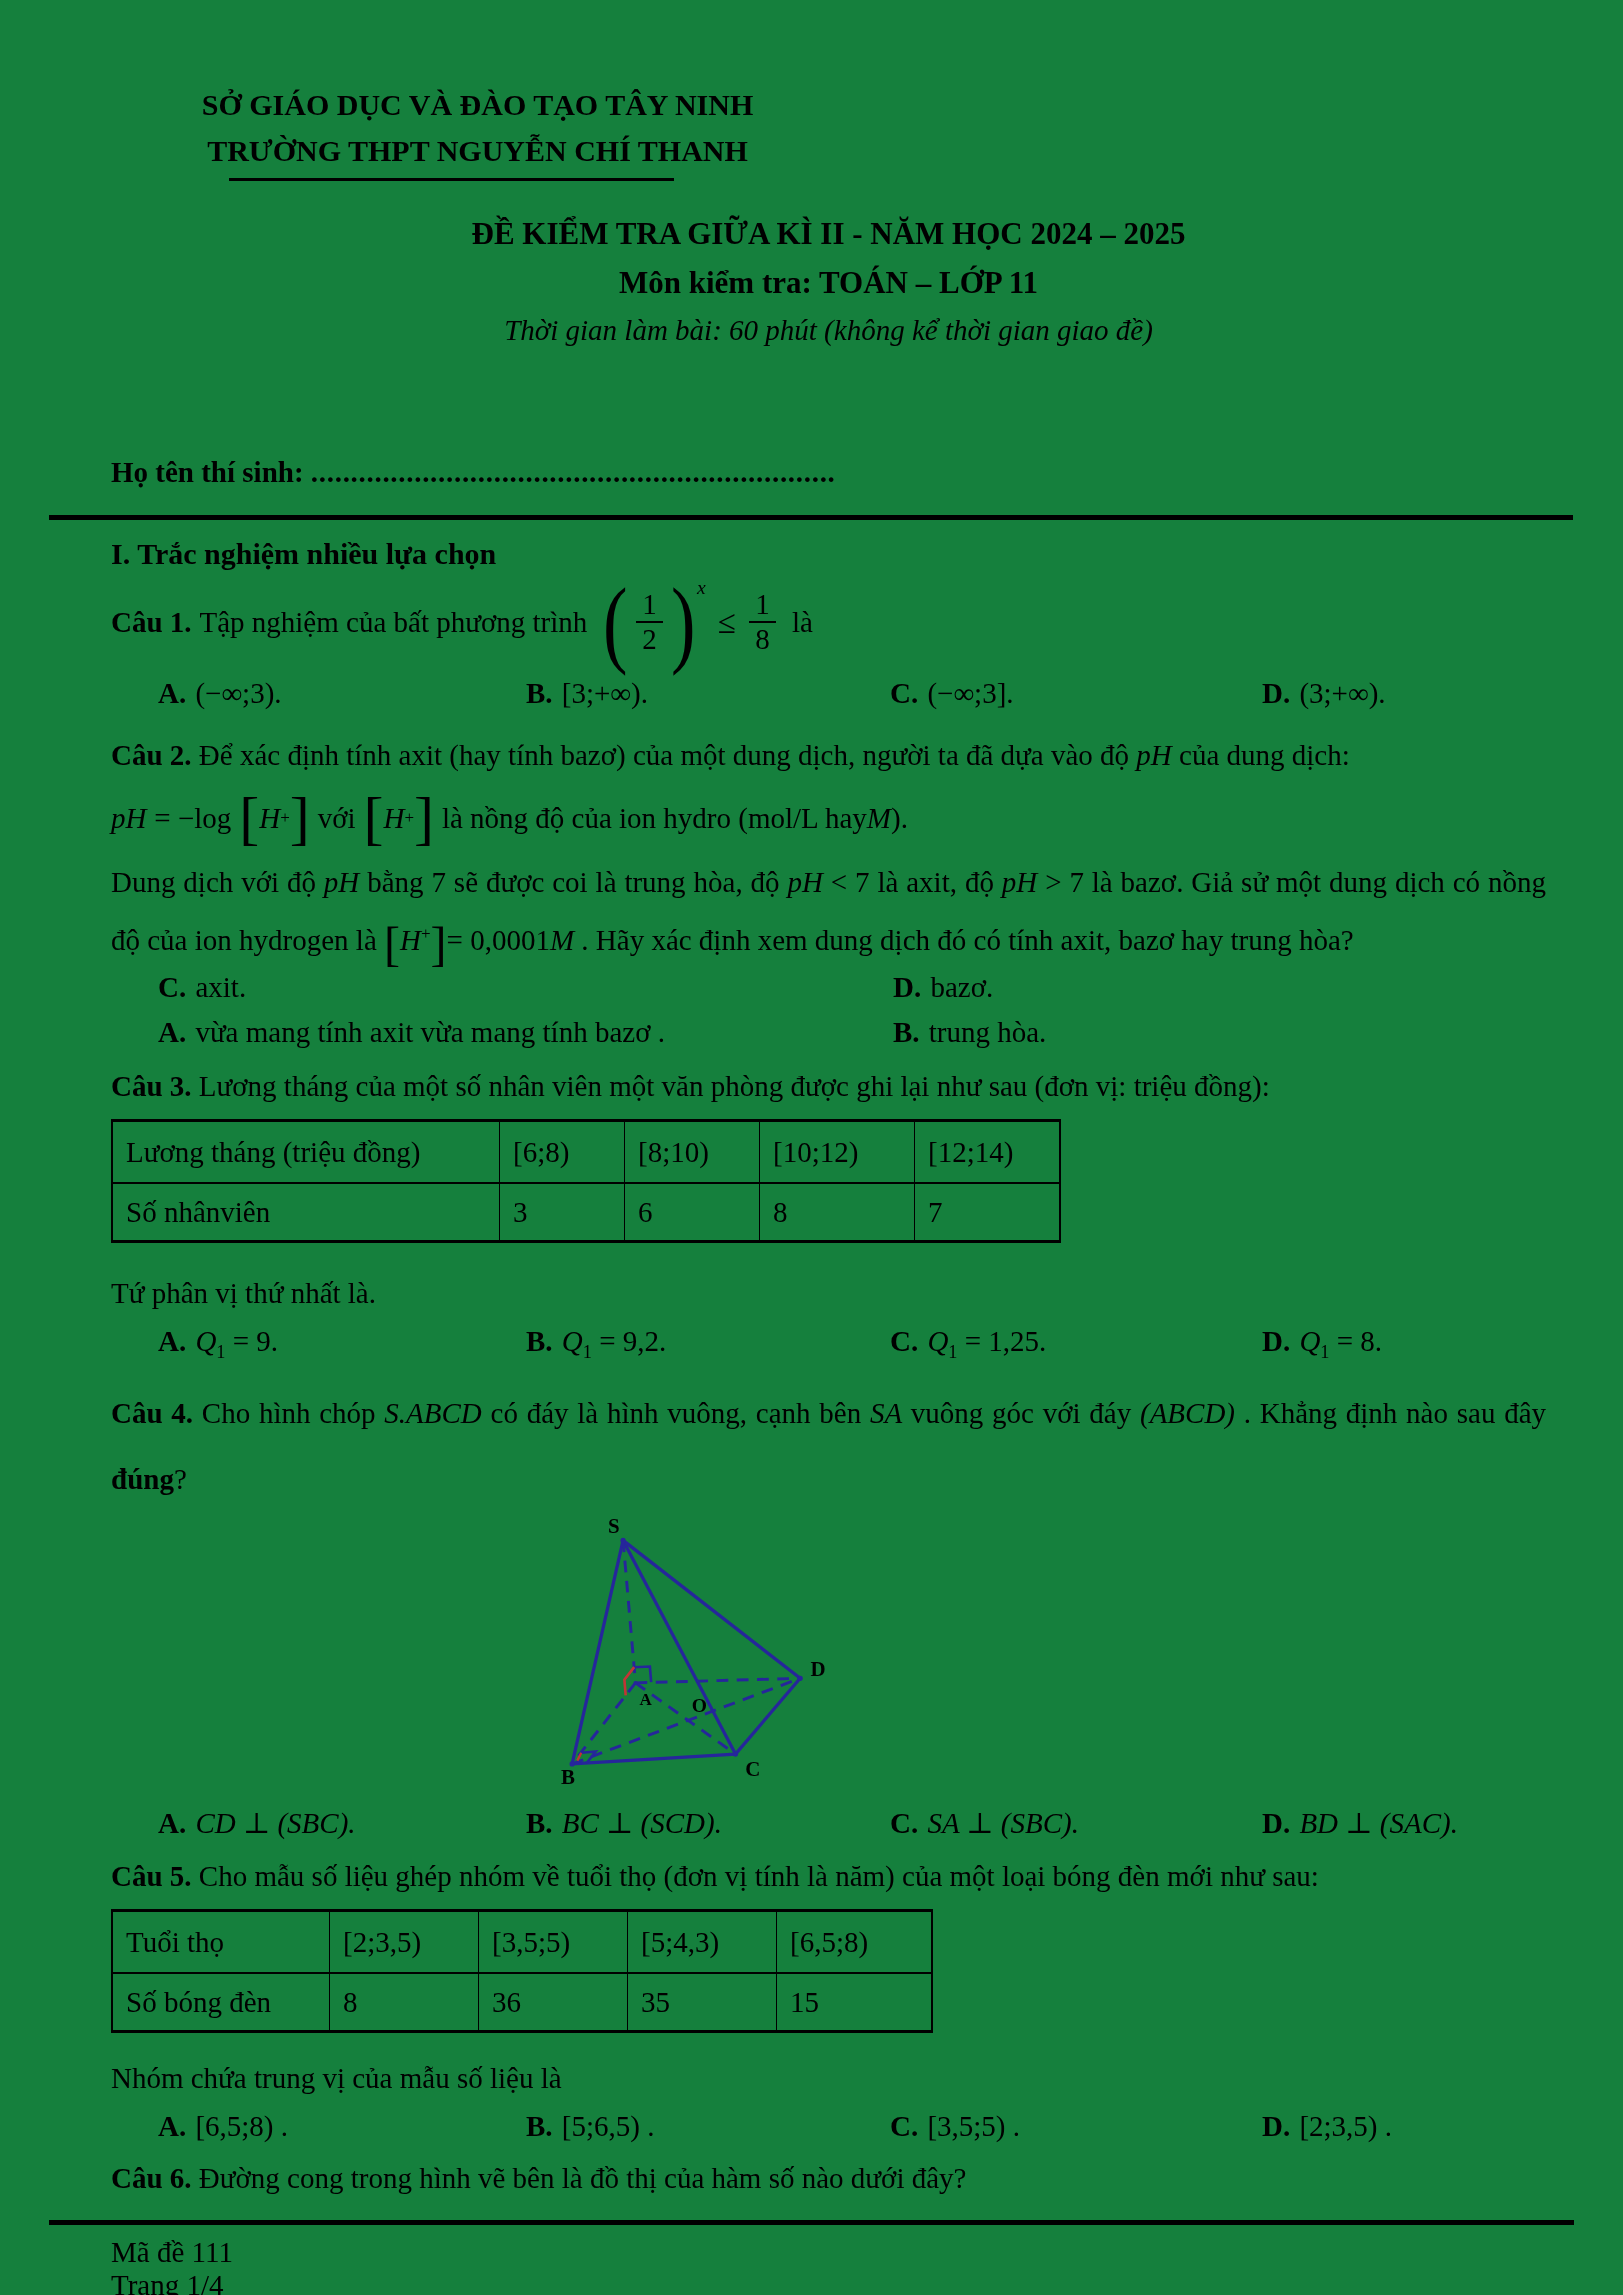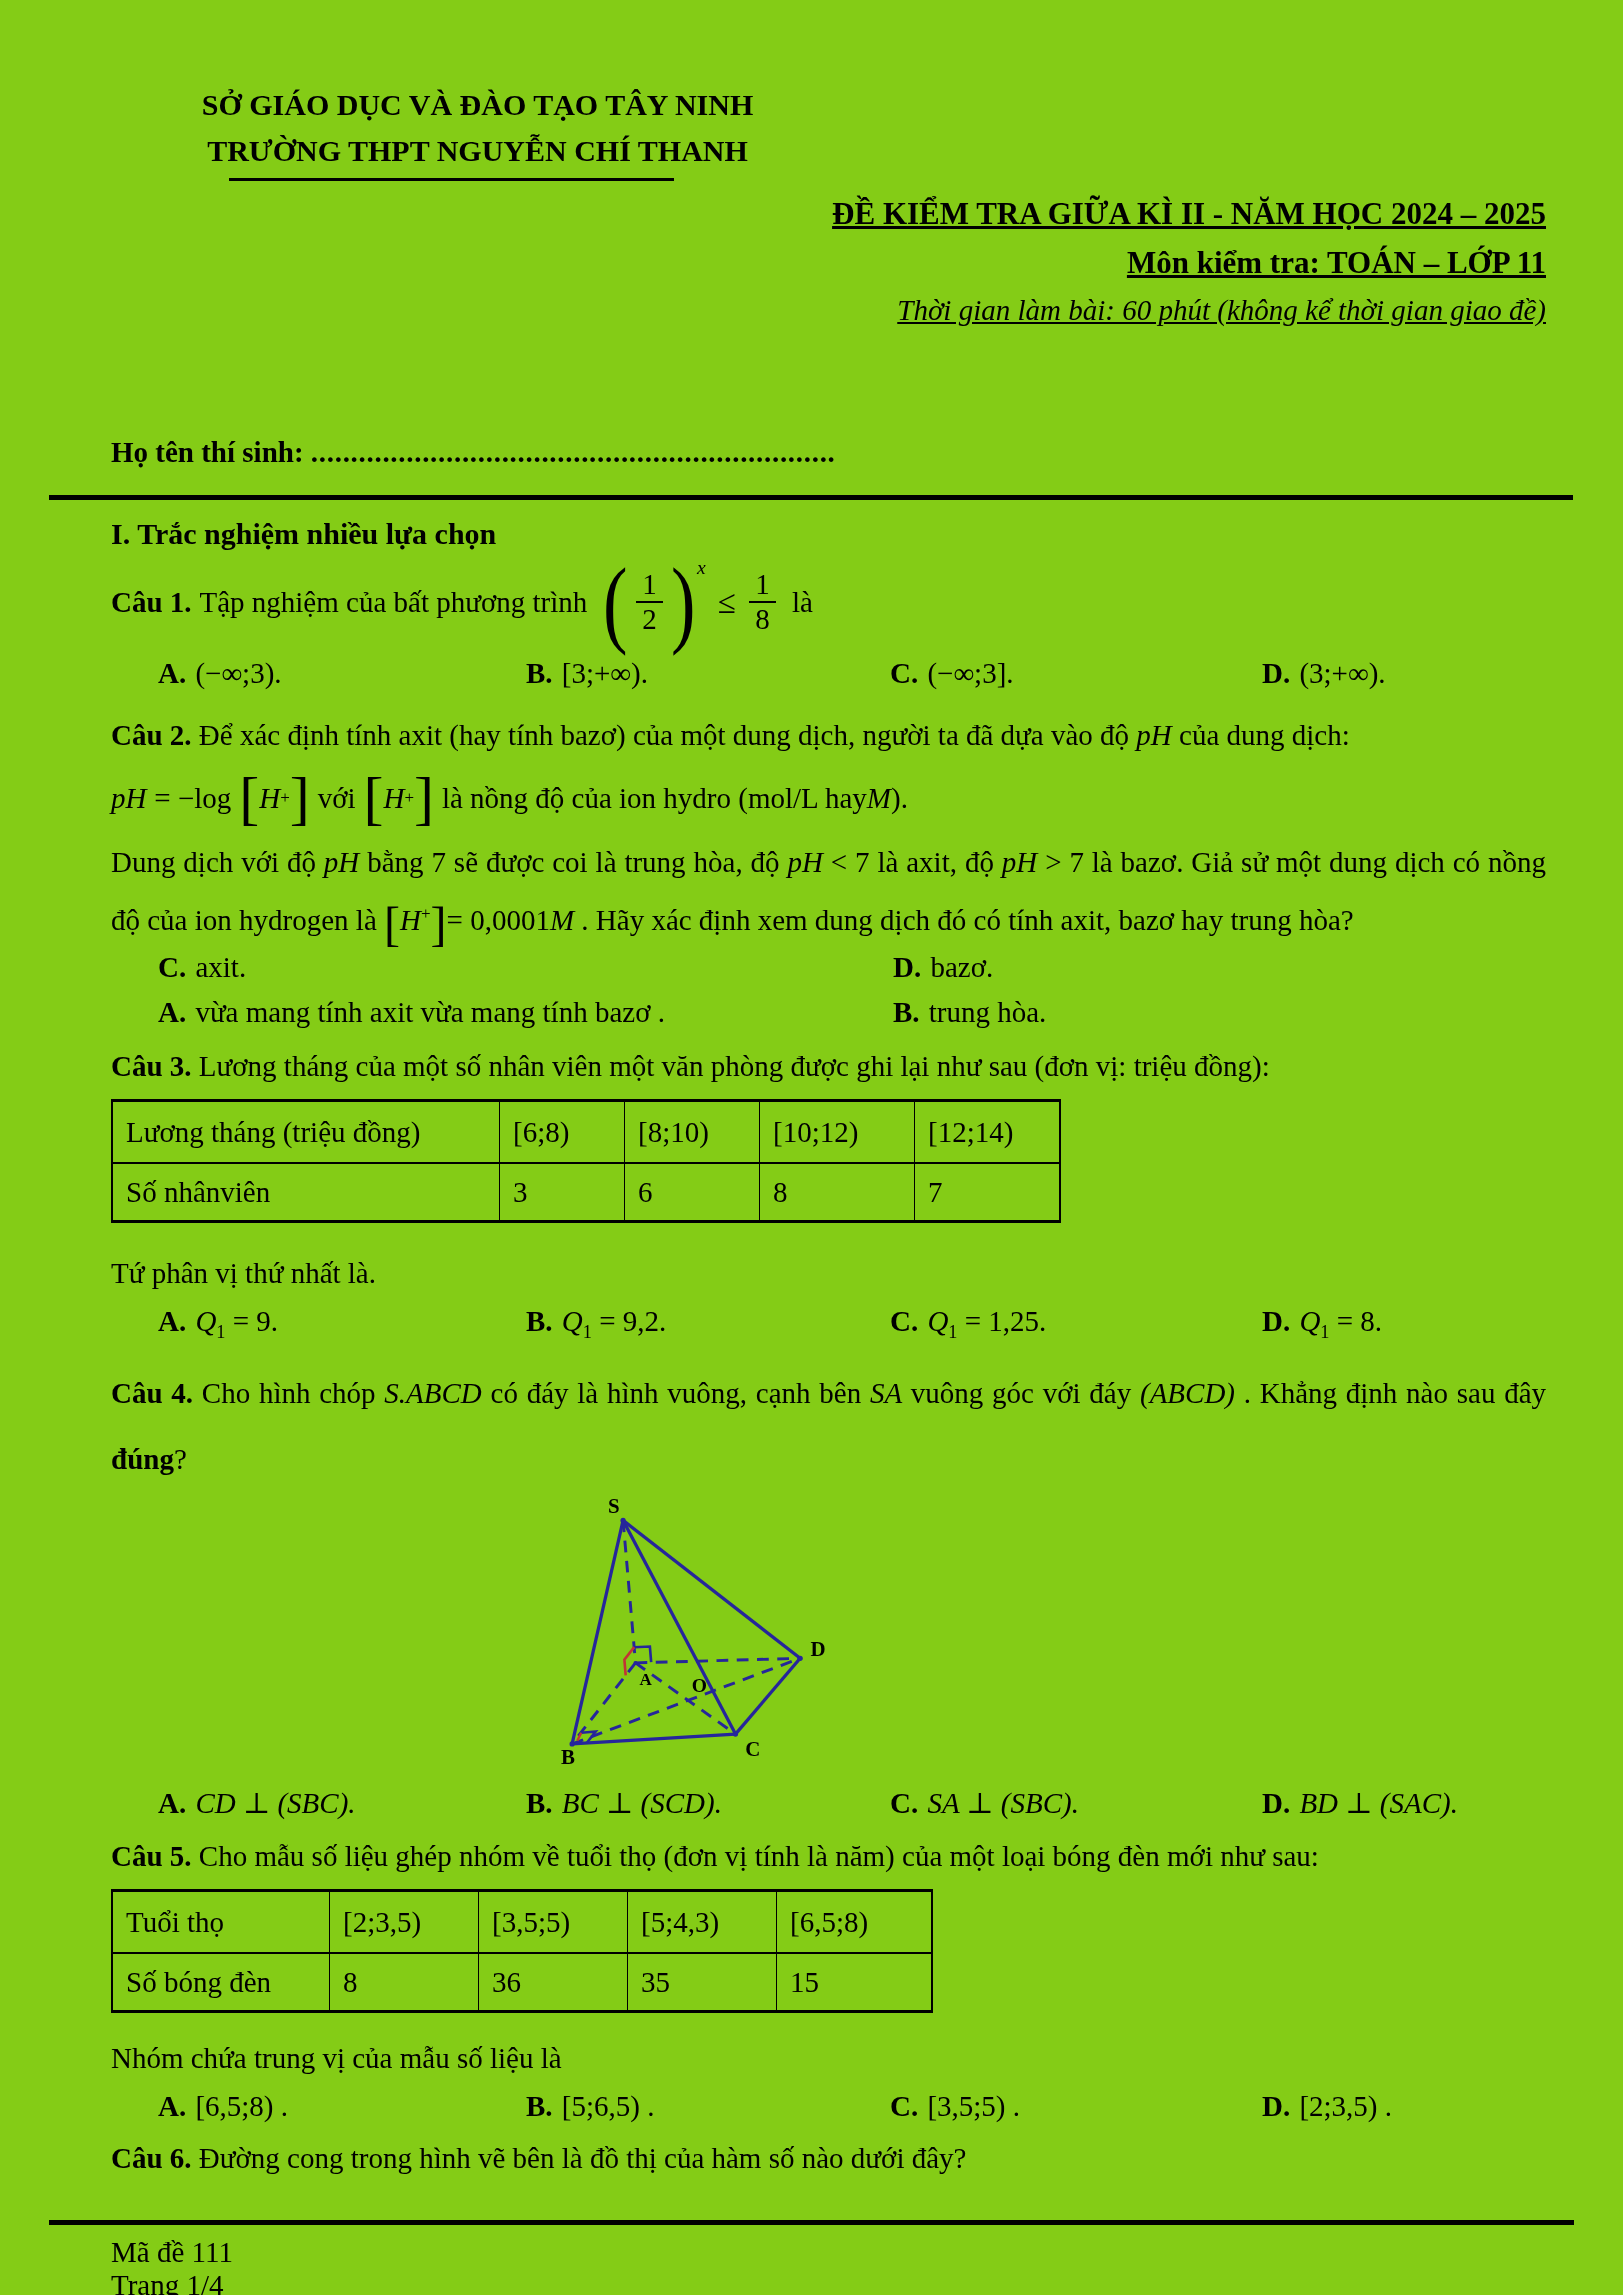--- a/index.html
+++ b/index.html
@@ -1,28 +1,28 @@
 <!DOCTYPE html>
 <html style="font-size:10.5px"><head>
 <meta charset="utf-8">
 <style>
   html,body { margin:0; padding:0; background:#888; }
   .page {
-    position:relative; width:1623px; height:2295px; background:#84cc16;
+    position:relative; width:1623px; height:2295px; background:#15803d;
     font-family:"Liberation Serif","DejaVu Serif",serif; color:#000;
     font-size:29px; box-sizing:border-box;
     padding:82px 77px 0 111px; overflow:hidden;
   }
   .b { font-weight:bold; }
   .i { font-style:italic; }
   
   .hdr-left { width:707px; text-align:center; margin-left:13px; }
   .hl { font-size:30px; line-height:46px; }
   .underline { width:445px; height:3.3px; background:#000; margin:3.9px 0 0 105px; }
-  .title-block { text-align:right; margin-top:8px;text-decoration:underline; }
+  .title-block { text-align:center; margin-top:28px; }
   .t1 { font-size:31px; line-height:50px; }
   .t2 { font-size:31px; line-height:47px; }
   .t3 { font-size:29px; line-height:48px; }
   .code-box {
     position:absolute; top:398px; right:77px; width:368px; height:52px;
     border:2.6px solid #000; display:flex; align-items:center; justify-content:center;
     font-size:31px;
   }
   .fill-line { font-size:29px; line-height:41px; white-space:nowrap; }
   .fill-line .dots { letter-spacing:0.7px; }

